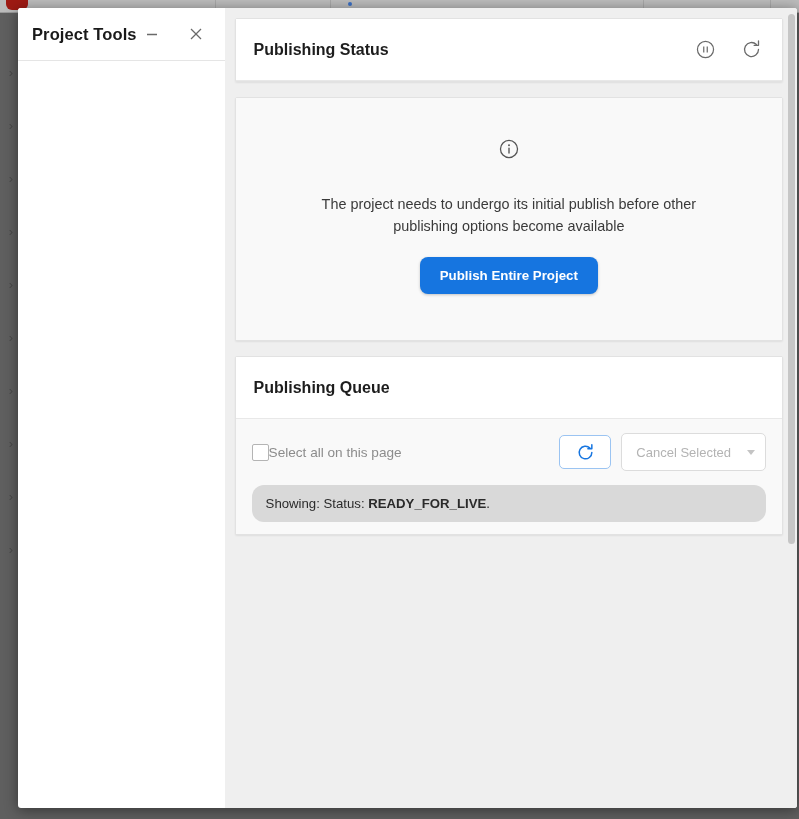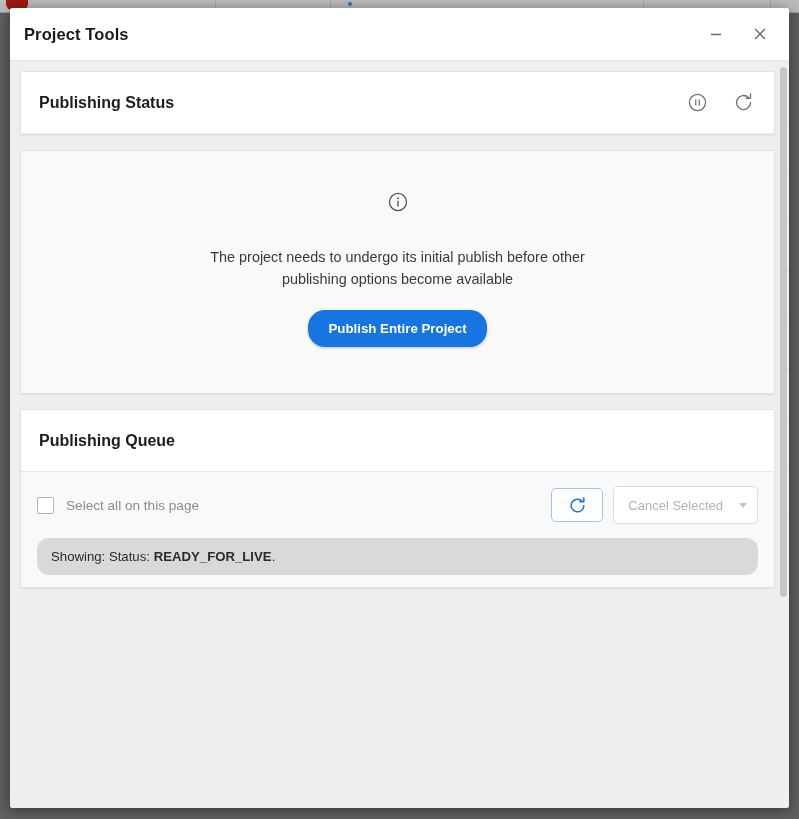--- a/index.html
+++ b/index.html
@@ -35,26 +35,26 @@
     display: flex; flex-direction: column; gap: 34px;
     align-items: center; padding-top: 48px;
     color: #1c1c1c; font-size: 15px; line-height: 1;
   }
   #bg-chev-right { right: 0; }
   #bg-chev-left  { left: 0; color: #4a4a4a; font-size: 13px; gap: 40px; }
 
   
   #window {
     position: absolute;
-    left: 10px; top: 8px;
+    left: 18px; top: 8px;
     width: 779px; height: 800px;
     background: #ffffff;
     border-radius: 3px;
     box-shadow: 0 2px 14px rgba(0,0,0,.45);
-    display: flex; flex-direction: column;
+    display: flex; flex-direction: row;
     overflow: hidden;
   }
 
   
   #titlebar {
     height: 53px; min-height: 53px;
     background: #fff;
     border-bottom: 1px solid #e5e5e5;
     display: flex; align-items: center;
     padding: 0 14px 0 14px;
@@ -132,37 +132,37 @@
   #pod-message {
     margin-top: 33px;
     width: 430px; text-align: center;
     font-size: 14.4px; line-height: 22px; color: #3a3a3a;
   }
   #publish-btn {
     margin-top: 20px;
     background: #1675e0;
     color: #fff;
     border: none;
-    border-radius: 17px;
+    border-radius: 8px;
     padding: 11px 20px;
     font-size: 13.3px; font-weight: bold;
     font-family: "Liberation Sans", sans-serif;
     cursor: pointer;
     box-shadow: 0 1px 3px rgba(0,0,0,.22);
   }
 
   
   #queue-body { padding: 14px 16px 12px; }
   #queue-toolbar { display: flex; align-items: center; }
   #select-all-wrap { display: flex; align-items: center; cursor: pointer; }
   #select-all-box {
     width: 17px; height: 17px; border: 1px solid #b4b4b4; border-radius: 2px;
     background: #fff;
   }
-  #select-all-label { margin-left: 12px; font-size: 13.6px; color: #8c8c8c; }
+  #select-all-label { font-size: 13.6px; color: #8c8c8c; }
   #toolbar-right { margin-left: auto; display: flex; align-items: center; gap: 10px; }
 
   .btn-outline-blue {
     border: 1px solid #9bc4f2; background: #fff; color: #1675e0;
     border-radius: 5px; height: 34px; display: flex; align-items: center;
     justify-content: center; cursor: pointer;
     font-family: "Liberation Sans", sans-serif;
     font-size: 13px; font-weight: bold;
   }
   #refresh-queue-btn { width: 52px; }

